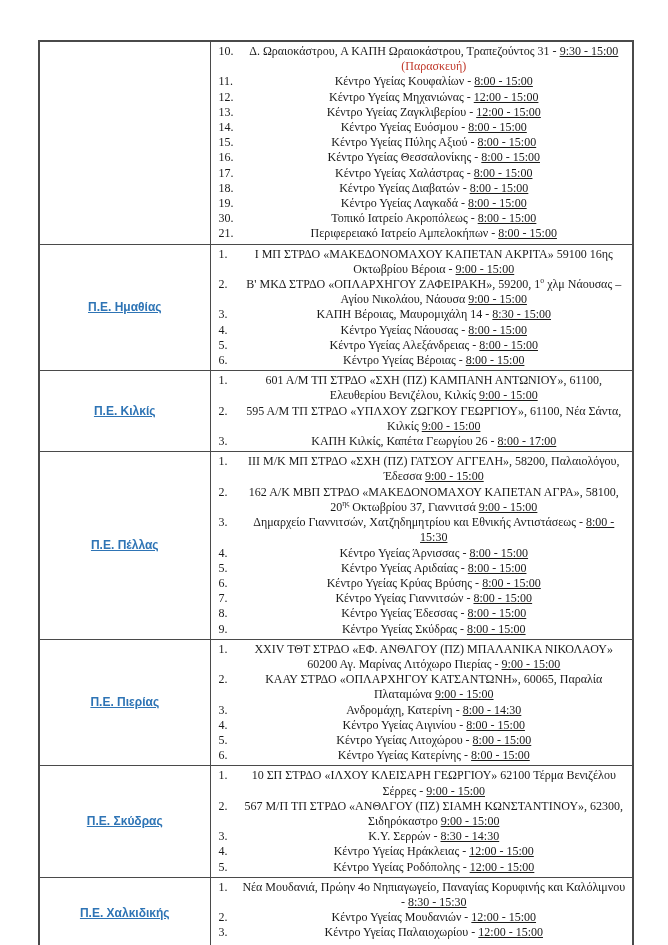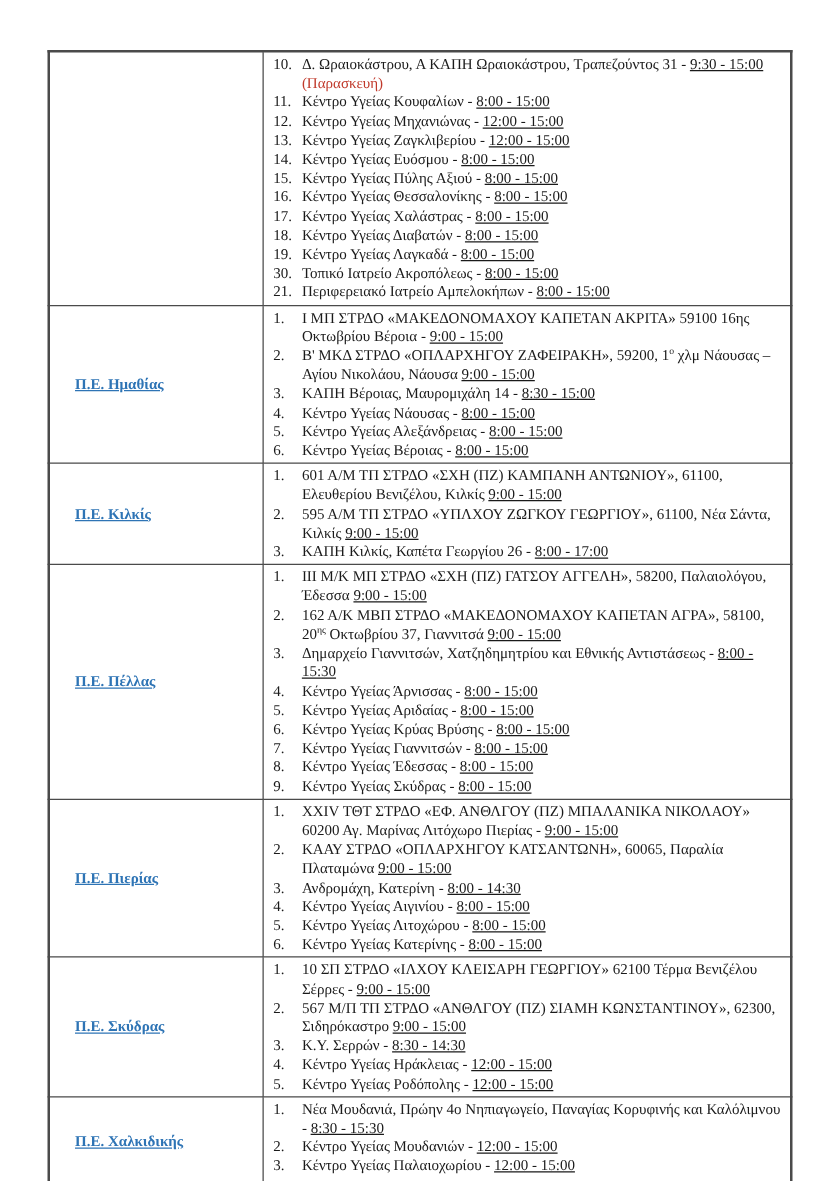--- a/index.html
+++ b/index.html
@@ -20,39 +20,38 @@
     border-collapse:collapse;table-layout:fixed;
     border:2px solid var(--border);
     font-size:12px;line-height:15.2px;
   }
   .doc-table td{
     border:1px solid var(--border);
     padding:0;
   }
   td.region-cell{
     width:171px;
-    vertical-align:middle;text-align:left;
-    padding:2px 20px;
-    font-family:Liberation Serif, serif;
+    vertical-align:middle;text-align:center;
+    padding:2px 4px;
   }
   .region-link{
     color:var(--blue);
     font-weight:bold;
     text-decoration:underline;
     cursor:pointer;
   }
   td.items-cell{
     vertical-align:top;
     padding:2px 6px 2px 8px;
     font-family:Liberation Serif, serif;
   }
   ol.loc-list{list-style:none;margin:0;padding:0;}
   li.loc-item{display:flex;align-items:flex-start;}
   .num{flex:0 0 23px;}
-  .item-text{flex:1 1 auto;}
+  .item-text{flex:1 1 auto;text-align:center;}
   .time{text-decoration:underline;}
   .note{color:var(--red);}
   sup{font-size:0.65em;line-height:0;}
   
   tbody tr:nth-child(1){height:202px;}
   tbody tr:nth-child(2){height:115px;}
   tbody tr:nth-child(3){height:76px;}
   tbody tr:nth-child(4){height:179px;}
   tbody tr:nth-child(5){height:124px;}
   tbody tr:nth-child(6){height:100px;}

